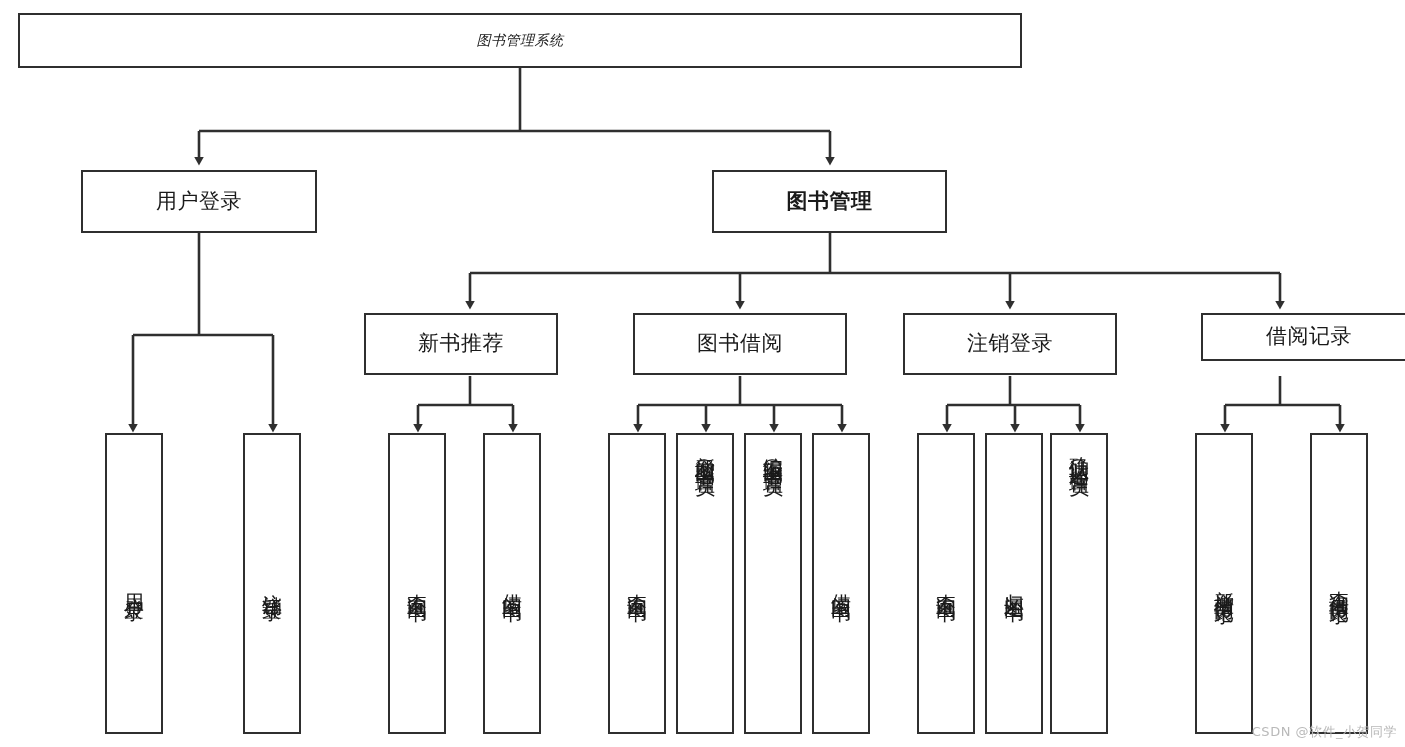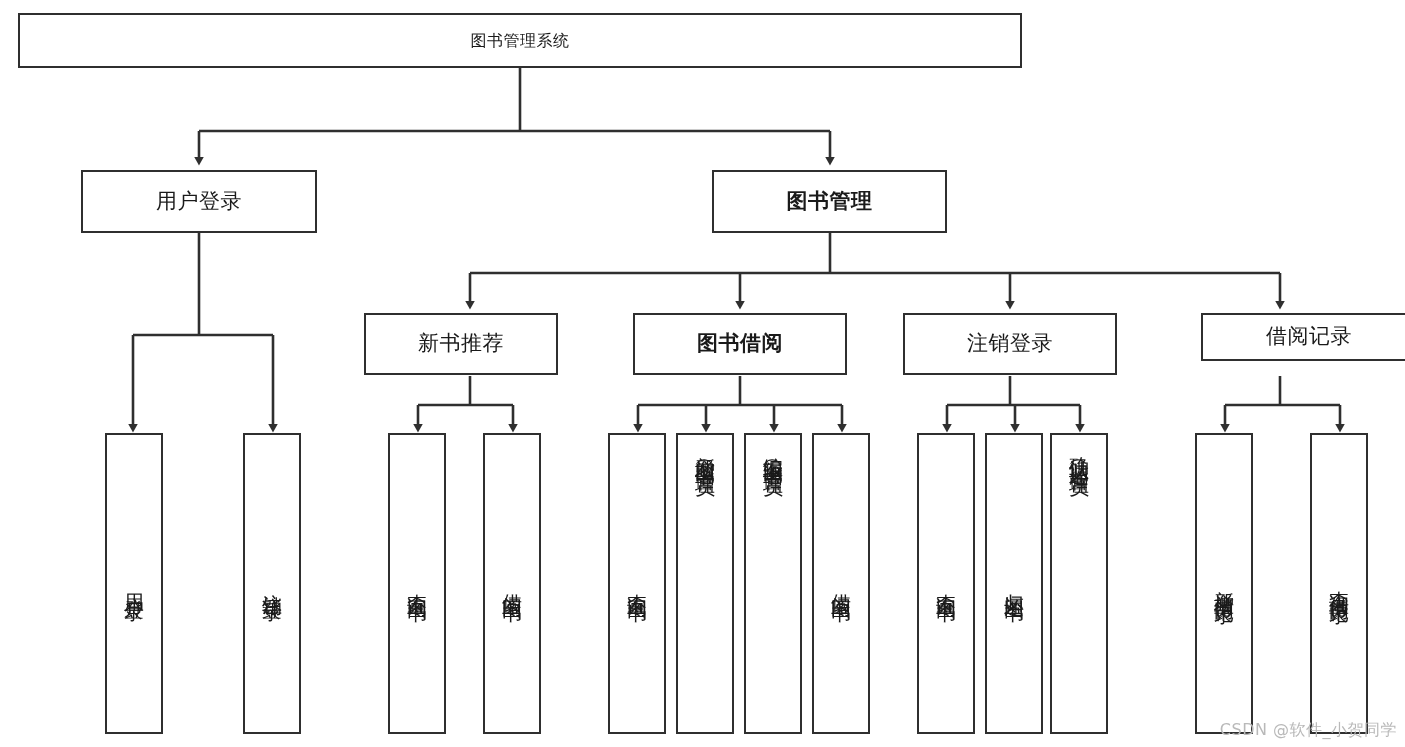--- a/index.html
+++ b/index.html
@@ -33,42 +33,43 @@
     align-items: center;
     justify-content: center;
     color: #1a1a1a;
   }
   .node-h {
     font-size: 21px;
     letter-spacing: 0.5px;
     line-height: 1.1;
   }
   .node-root {
-    font-size: 16px;
+    font-size: 14px;
+    font-style: italic;
   }
   .node-v {
     writing-mode: vertical-rl;
     text-orientation: upright;
     font-size: 20px;
     letter-spacing: 3px;
     line-height: 1.05;
     padding-top: 6px;
     padding-bottom: 6px;
     align-items: center;
     justify-content: center;
     white-space: nowrap;
   }
   .node-v.align-top {
     justify-content: flex-start;
   }
   #watermark {
     position: absolute;
     right: 8px;
     bottom: 6px;
-    font-size: 16px;
+    font-size: 13px;
     color: #b9b9b9;
     letter-spacing: 0.5px;
     white-space: nowrap;
     pointer-events: none;
   }
 </style>
 </head>
 <body>
 
 <div id="diagram-root">
@@ -122,21 +123,21 @@
       <path d="M1340,405 L1340,425" marker-end="url(#arrow)"></path>
     </g>
   </svg>
 
   <div class="node node-h node-root" style="left:18px; top:13px; width:1004px; height:55px;">图书管理系统</div>
 
   <div class="node node-h" style="left:81px; top:170px; width:236px; height:63px;">用户登录</div>
   <div class="node node-h" style="left:712px; top:170px; width:235px; height:63px;font-weight:bold;">图书管理</div>
 
   <div class="node node-h" style="left:364px; top:313px; width:194px; height:62px;">新书推荐</div>
-  <div class="node node-h" style="left:633px; top:313px; width:214px; height:62px;font-weight:bold;">图书借阅</div>
+  <div class="node node-h" style="left:633px; top:313px; width:214px; height:62px;">图书借阅</div>
   <div class="node node-h" style="left:903px; top:313px; width:214px; height:62px;">注销登录</div>
   <div class="node node-h" style="left:1201px; top:313px; width:216px; height:48px;">借阅记录</div>
 
   <div class="node node-v" style="left:105px; top:433px; width:58px; height:301px;">用户登录</div>
   <div class="node node-v" style="left:243px; top:433px; width:58px; height:301px;">注销登录</div>
 
   <div class="node node-v" style="left:388px; top:433px; width:58px; height:301px;">查询图书</div>
   <div class="node node-v" style="left:483px; top:433px; width:58px; height:301px;">借阅图书</div>
 
   <div class="node node-v" style="left:608px; top:433px; width:58px; height:301px;">查询图书</div>

